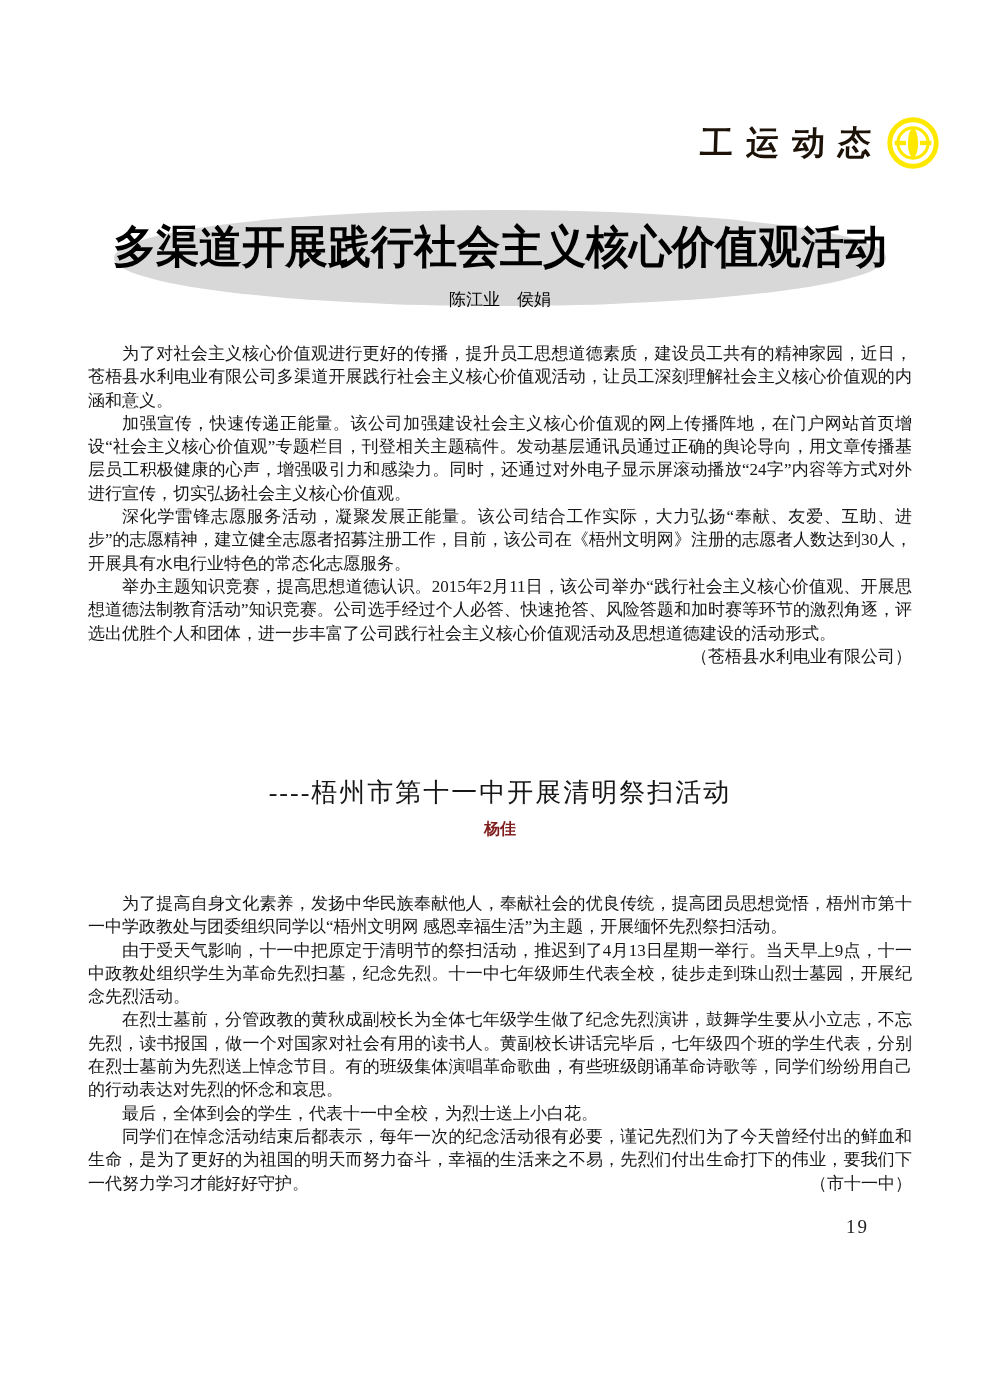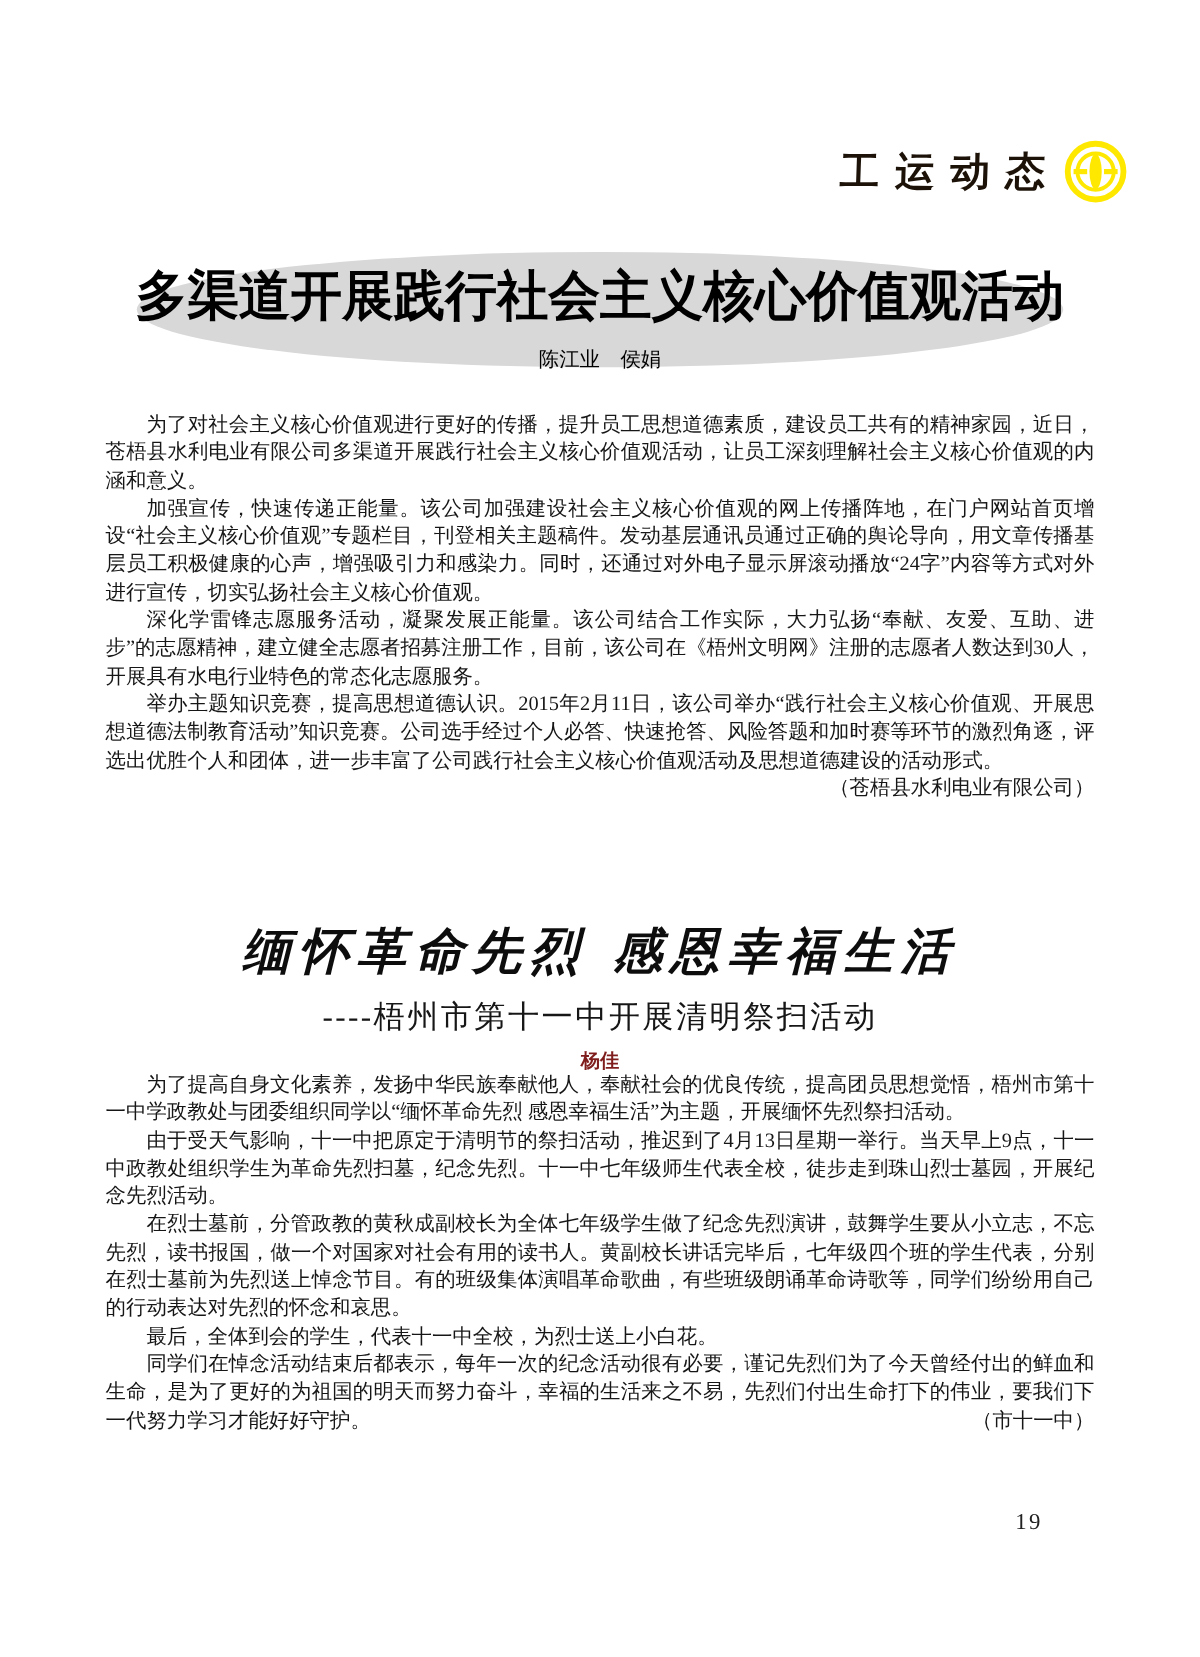--- a/index.html
+++ b/index.html
@@ -88,21 +88,21 @@
   .title2-author {
     margin:9px 0 0 0;
     font-family:"DejaVu Sans", sans-serif;
     font-weight:bold;
     font-size:16px;
     color:#7f1d1d;
   }
 
   
   .page-number {
-    position:absolute; top:1258px; left:846px;
+    position:absolute; top:1216px; left:846px;
     font-size:19px; letter-spacing:2px; color:#222;
   }
 </style>
 </head>
 <body>
 
 <div class="page">
 
   <div class="masthead">
     <span class="masthead-text">工运动态</span>
@@ -127,27 +127,26 @@
     <p><span>为了对社会主义核心价值观进行更好的传播，提升员工思想道德素质，建设员工共有的精神家园，近日，苍梧县水利电业有限公司多渠道开展践行社会主义核心价值观活动，让员工深刻理解社会主义核心价值观的内涵和意义。</span></p>
     <p><span>加强宣传，快速传递正能量。该公司加强建设社会主义核心价值观的网上传播阵地，在门户网站首页增设“社会主义核心价值观”专题栏目，刊登相关主题稿件。发动基层通讯员通过正确的舆论导向，用文章传播基层员工积极健康的心声，增强吸引力和感染力。同时，还通过对外电子显示屏滚动播放“24字”内容等方式对外进行宣传，切实弘扬社会主义核心价值观。</span></p>
     <p><span>深化学雷锋志愿服务活动，凝聚发展正能量。该公司结合工作实际，大力弘扬“奉献、友爱、互助、进步”的志愿精神，建立健全志愿者招募注册工作，目前，该公司在《梧州文明网》注册的志愿者人数达到30人，开展具有水电行业特色的常态化志愿服务。</span></p>
     <p>
       <span>举办主题知识竞赛，提高思想道德认识。2015年2月11日，该公司举办“践行社会主义核心价值观、开展思想道德法制教育活动”知识竞赛。公司选手经过个人必答、快速抢答、风险答题和加时赛等环节的激烈角逐，评选出优胜个人和团体，进一步丰富了公司践行社会主义核心价值观活动及思想道德建设的活动形式。</span>
       <span class="attr">（苍梧县水利电业有限公司）</span>
     </p>
   </div>
 
   <div class="title2-wrap">
-    <h2 class="title2-text">缅怀革命先烈 感恩幸福生活</h2>
     <p class="title2-sub">----梧州市第十一中开展清明祭扫活动</p>
     <p class="title2-author">杨佳</p>
   </div>
 
   <div class="body-block body2">
-    <p><span>为了提高自身文化素养，发扬中华民族奉献他人，奉献社会的优良传统，提高团员思想觉悟，梧州市第十一中学政教处与团委组织同学以“缅怀革命先烈 感恩幸福生活”为主题，开展缅怀先烈祭扫活动。</span></p>
+    <p><span>为了提高自身文化素养，发扬中华民族奉献他人，奉献社会的优良传统，提高团员思想觉悟，梧州市第十一中学政教处与团委组织同学以“梧州文明网 感恩幸福生活”为主题，开展缅怀先烈祭扫活动。</span></p>
     <p><span>由于受天气影响，十一中把原定于清明节的祭扫活动，推迟到了4月13日星期一举行。当天早上9点，十一中政教处组织学生为革命先烈扫墓，纪念先烈。十一中七年级师生代表全校，徒步走到珠山烈士墓园，开展纪念先烈活动。</span></p>
     <p><span>在烈士墓前，分管政教的黄秋成副校长为全体七年级学生做了纪念先烈演讲，鼓舞学生要从小立志，不忘先烈，读书报国，做一个对国家对社会有用的读书人。黄副校长讲话完毕后，七年级四个班的学生代表，分别在烈士墓前为先烈送上悼念节目。有的班级集体演唱革命歌曲，有些班级朗诵革命诗歌等，同学们纷纷用自己的行动表达对先烈的怀念和哀思。</span></p>
     <p><span>最后，全体到会的学生，代表十一中全校，为烈士送上小白花。</span></p>
     <p>
       <span>同学们在悼念活动结束后都表示，每年一次的纪念活动很有必要，谨记先烈们为了今天曾经付出的鲜血和生命，是为了更好的为祖国的明天而努力奋斗，幸福的生活来之不易，先烈们付出生命打下的伟业，要我们下一代努力学习才能好好守护。</span>
       <span class="attr">（市十一中）</span>
     </p>
   </div>
 
   <div class="page-number">19</div>

